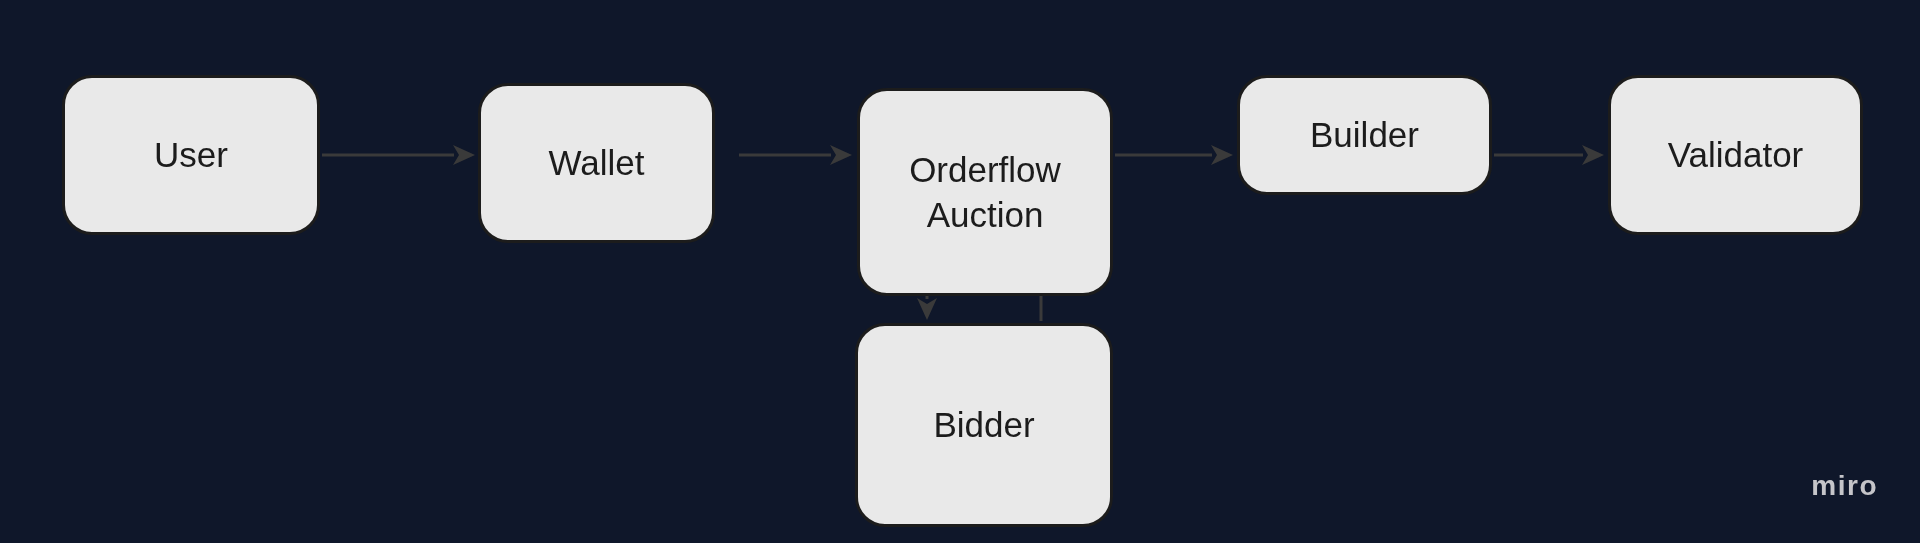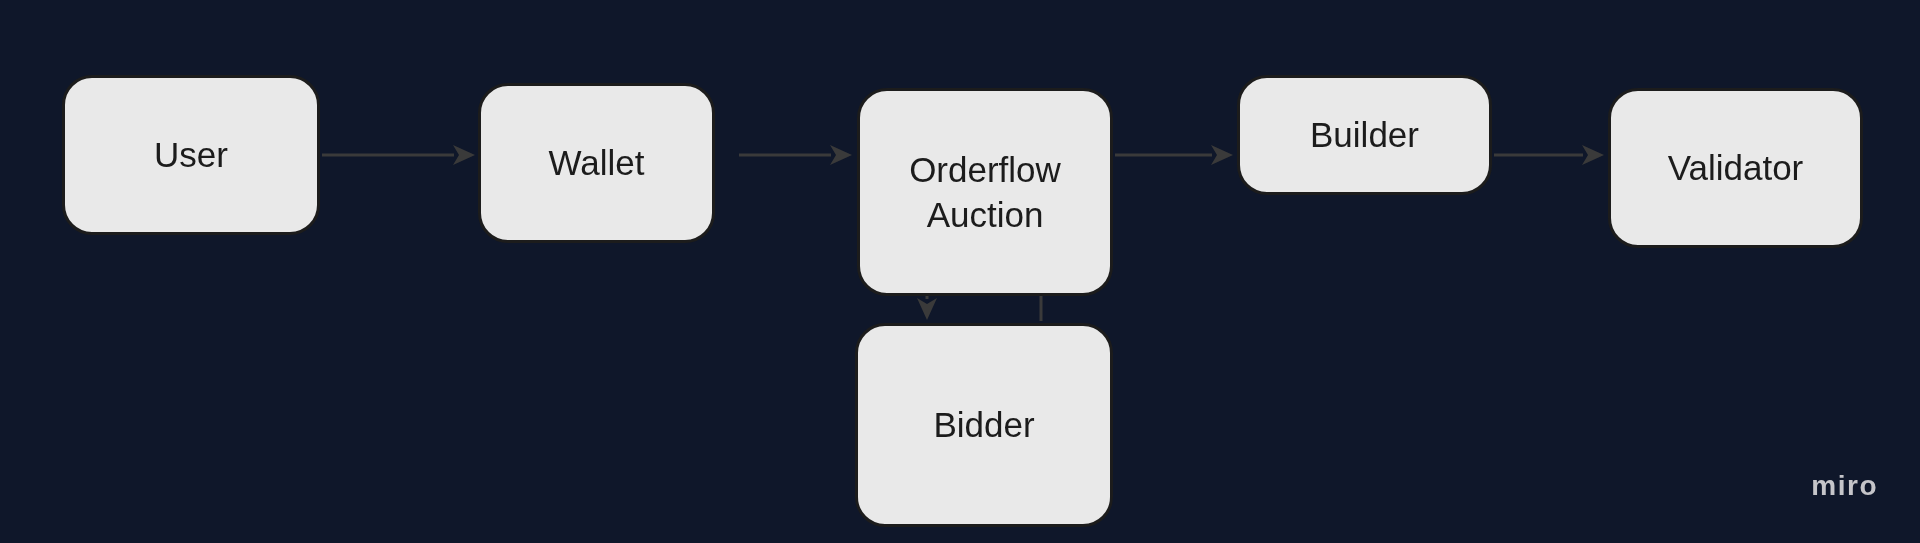--- a/index.html
+++ b/index.html
@@ -36,21 +36,21 @@
   .node-label {
     font-size: 35px;
     line-height: 1.3;
     color: #1c1c1c;
     padding: 0 18px;
   }
   #node-user       { left: 62px;   top: 75px;  width: 258px; height: 160px; }
   #node-wallet     { left: 478px;  top: 83px;  width: 237px; height: 160px; }
   #node-orderflow  { left: 857px;  top: 88px;  width: 256px; height: 208px; }
   #node-builder    { left: 1237px; top: 75px;  width: 255px; height: 120px; }
-  #node-validator  { left: 1608px; top: 75px;  width: 255px; height: 160px; margin-top: 13px; }
+  #node-validator  { left: 1608px; top: 75px;  width: 255px; height: 160px; }
   #node-bidder     { left: 855px;  top: 323px; width: 258px; height: 204px; }
   .connector {
     stroke: #3a3a3a;
     stroke-width: 3;
     fill: none;
   }
   .watermark {
     position: absolute;
     right: 42px;
     top: 470px;

